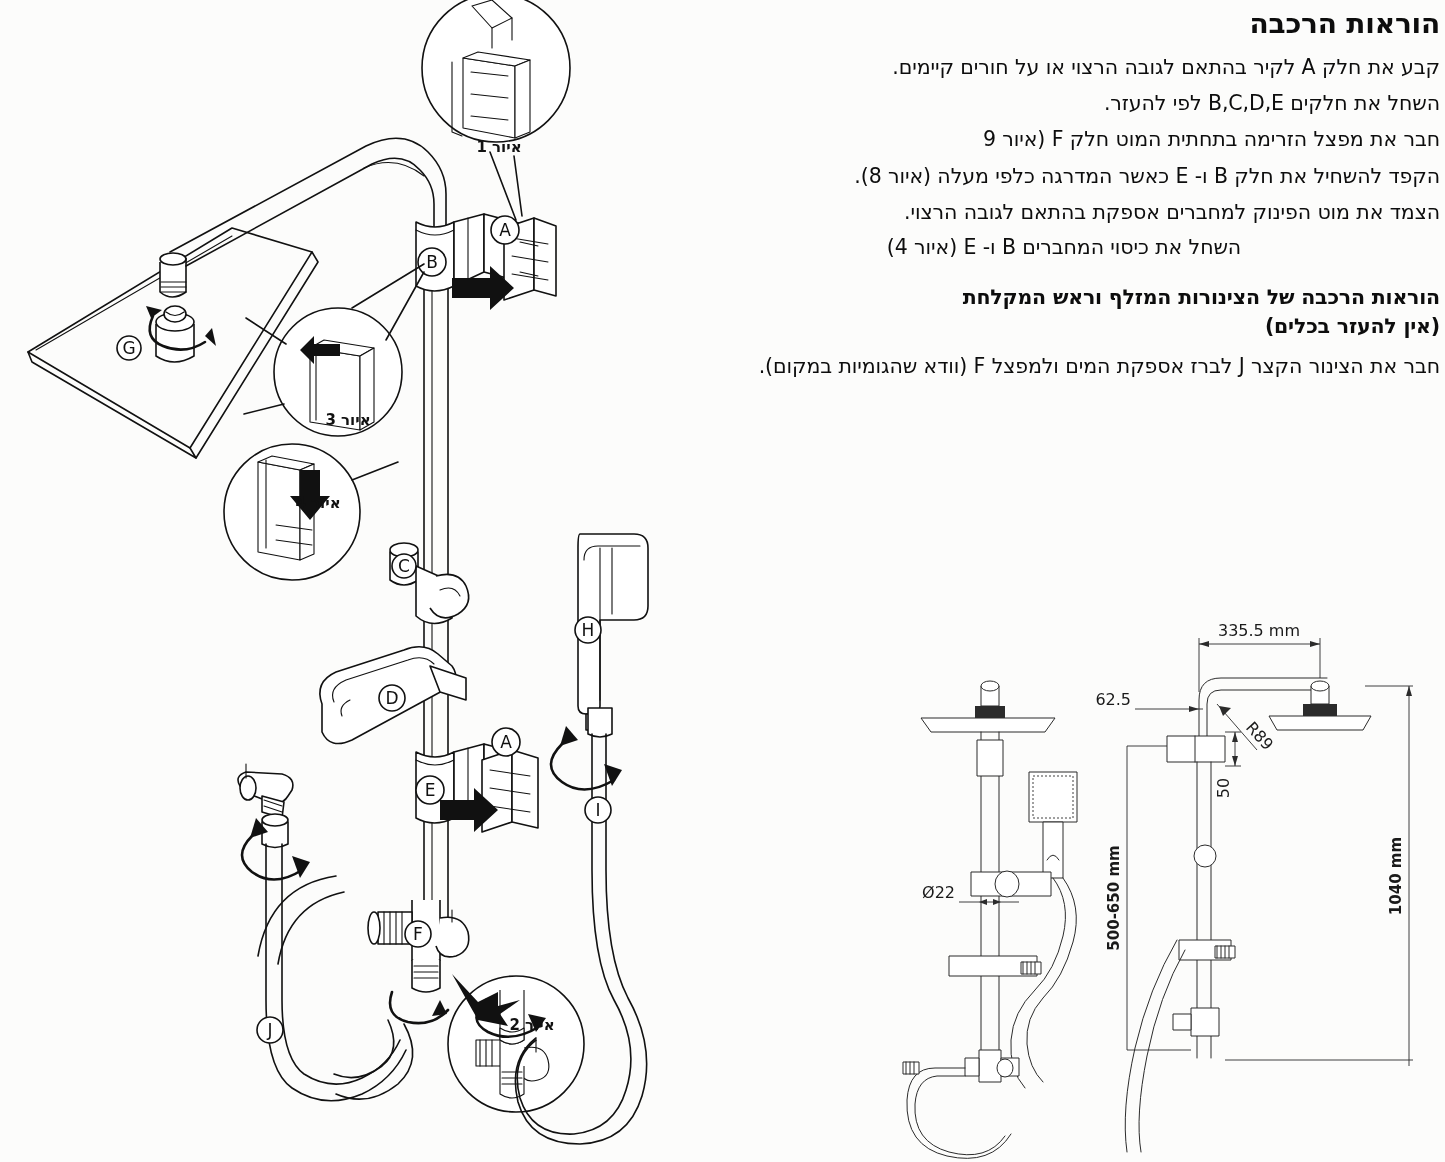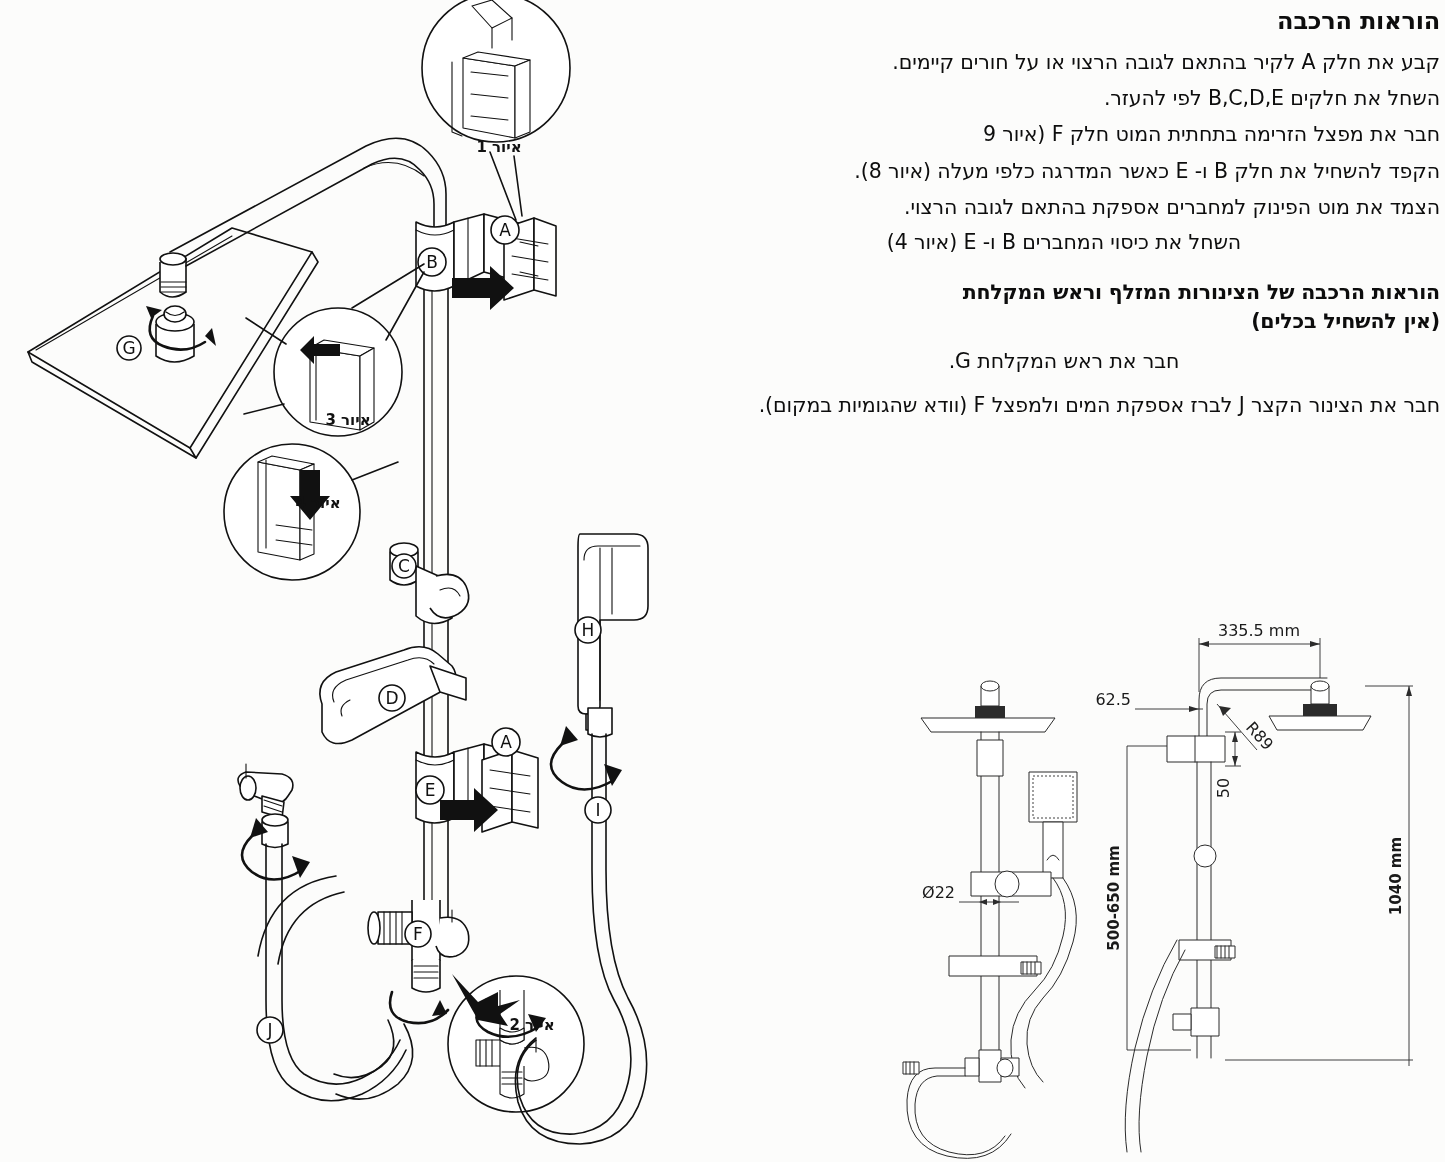--- a/index.html
+++ b/index.html
@@ -14,21 +14,21 @@
   }
   .page{position:relative;width:1445px;height:1162px;}
 
   
   .text-col{
     position:absolute; left:688px; top:6px; width:752px;
     direction:rtl; text-align:right;
   }
   .h-title{
     font-weight:bold;
-    font-size:24px;
+    font-size:28px;
     line-height:1.25;
     margin:0 0 10px 0;
     letter-spacing:-0.2px;
   }
   .h-title.second{
     font-size:20.5px;
     margin-top:20px;
     margin-bottom:12px;
     line-height:1.3;
   }
@@ -73,23 +73,22 @@
     <div class="h-title">הוראות הרכבה</div>
 
     <p class="para">קבע את חלק A לקיר בהתאם לגובה הרצוי או על חורים קיימים.</p>
     <p class="para">השחל את חלקים B,C,D,E לפי להעזר.</p>
     <p class="para">חבר את מפצל הזרימה בתחתית המוט חלק F  (איור 9</p>
     <p class="para">הקפד להשחיל את חלק B ו- E כאשר המדרגה כלפי מעלה (איור 8).</p>
     <p class="para">הצמד את מוט הפינוק למחברים אספקת בהתאם לגובה הרצוי.</p>
     <p class="para block">השחל את כיסוי המחברים B ו- E  (איור 4)</p>
 
     <div class="h-title second">הוראות הרכבה של הצינורות המזלף וראש המקלחת</div>
-    <div class="h-title second" style="margin-top:-10px;">(אין להשחיל בכלים)</div>
-
-    <p class="para block">חבר את ראש המקלחת G.</p>
+    <div class="h-title second" style="margin-top:-10px;">(אין להעזר בכלים)</div>
+
     <p class="para block just">חבר את הצינור הקצר J לברז אספקת המים ולמפצל F   (וודא שהגומיות במקום).</p>
   </div>
 
   <div class="illus">
   <svg width="690" height="1162" viewBox="0 0 690 1162" xmlns="http://www.w3.org/2000/svg">
 
     <g>
       <path class="ln" d="M28 352 L232 228 L312 252 L190 448 Z"></path>
       <path class="ln" d="M28 352 L32 362 L196 458 L190 448"></path>
       <path class="ln" d="M196 458 L318 262 L312 252"></path>

